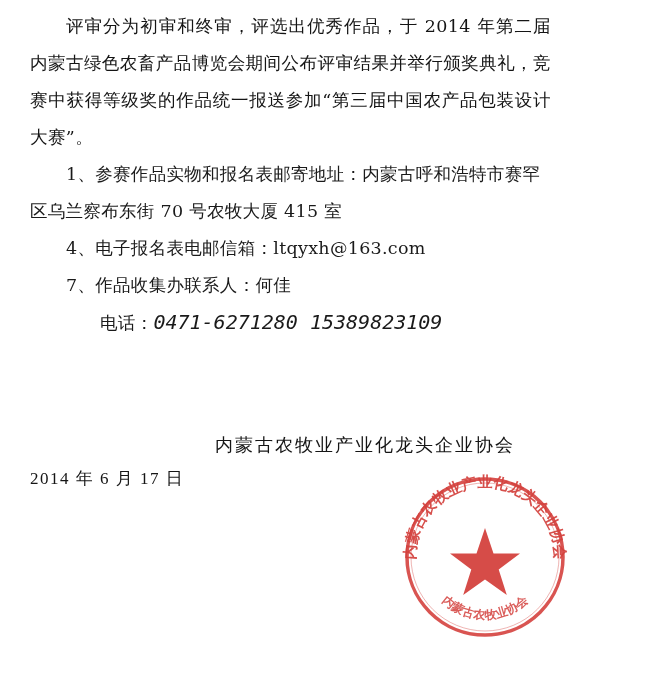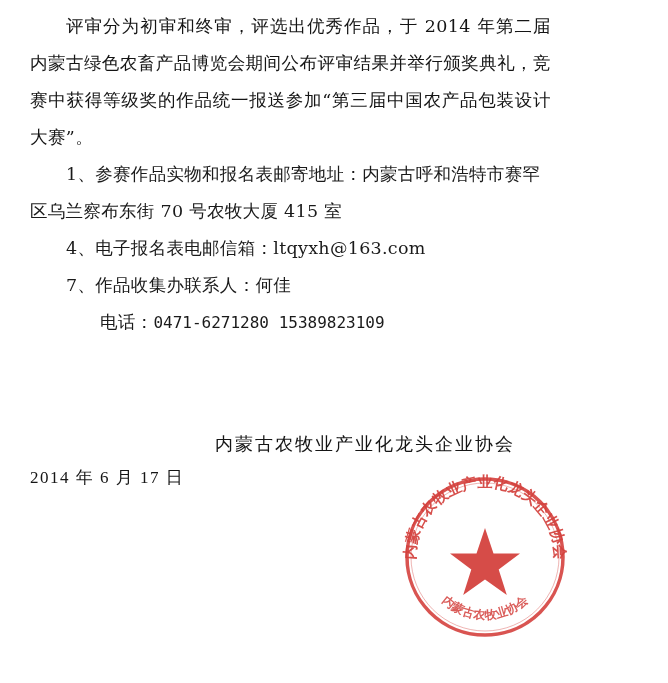--- a/index.html
+++ b/index.html
@@ -51,22 +51,23 @@
   }
   .sub-line {
     font-size: 17.5px;
     line-height: 37px;
     text-indent: 70px;
     margin: 0;
     letter-spacing: 0.3px;
   }
   .mono-ltr {
     font-family: "DejaVu Sans Mono", "Liberation Mono", monospace;
-    font-size: 16px;
+    font-size: 20px;
     letter-spacing: 0px;
+    font-style: italic;
   }
   .spacer-block {
     height: 86px;
   }
   .signature-area {
     position: relative;
     height: 190px;
   }
   .sign-line {
     text-align: right;

